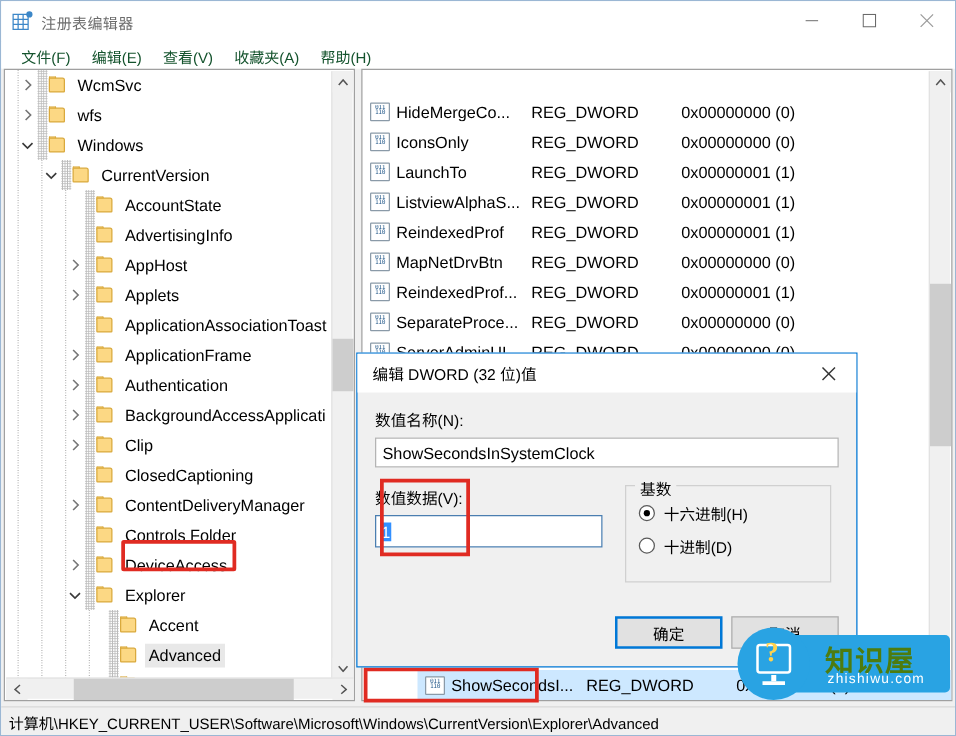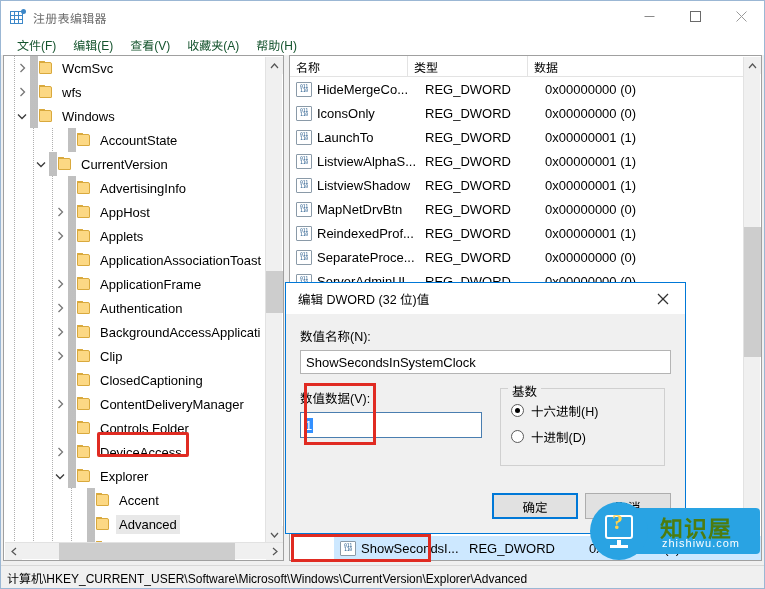--- a/index.html
+++ b/index.html
@@ -385,45 +385,45 @@
             <span class="dots"></span>
             <span class="folder">
               <span class="tab"></span>
               <span class="back"></span>
             </span>
             <span class="label-box">Windows</span>
           </div>
           <div class="tree-node">
             <div class="vline" style="left: 10px;"></div>
             <div class="vline" style="left: 29px;"></div>
-            <div class="vline" style="left: 48px;"></div>
-            <span style="flex: 0 0 auto; display: inline-block; width: 48px; height: 24px;"></span>
-            <span class="chev"></span>
-            <span class="dots"></span>
-            <span class="folder">
-              <span class="tab"></span>
-              <span class="back"></span>
-            </span>
-            <span class="label-box">AccountState</span>
-          </div>
-          <div class="tree-node">
-            <div class="vline" style="left: 10px;"></div>
-            <div class="vline" style="left: 29px;"></div>
             <span style="flex: 0 0 auto; display: inline-block; width: 29px; height: 24px;"></span>
             <span class="chev">
               <svg width="10" height="7" viewBox="0 0 10 7">
                 <polyline points="1,1.5 5,5.5 9,1.5" fill="none" stroke="#3a3a3a" stroke-width="1.3"></polyline>
               </svg>
             </span>
             <span class="dots"></span>
             <span class="folder">
               <span class="tab"></span>
               <span class="back"></span>
             </span>
             <span class="label-box">CurrentVersion</span>
+          </div>
+          <div class="tree-node">
+            <div class="vline" style="left: 10px;"></div>
+            <div class="vline" style="left: 29px;"></div>
+            <div class="vline" style="left: 48px;"></div>
+            <span style="flex: 0 0 auto; display: inline-block; width: 48px; height: 24px;"></span>
+            <span class="chev"></span>
+            <span class="dots"></span>
+            <span class="folder">
+              <span class="tab"></span>
+              <span class="back"></span>
+            </span>
+            <span class="label-box">AccountState</span>
           </div>
           <div class="tree-node">
             <div class="vline" style="left: 10px;"></div>
             <div class="vline" style="left: 29px;"></div>
             <div class="vline" style="left: 48px;"></div>
             <span style="flex: 0 0 auto; display: inline-block; width: 48px; height: 24px;"></span>
             <span class="chev"></span>
             <span class="dots"></span>
             <span class="folder">
               <span class="tab"></span>
@@ -694,25 +694,20 @@
         <div class="sb-thumb" style="left:54px;top:0;width:176px;height:17px;"></div>
         <div class="sb-arrow" style="position:absolute;right:0;top:0;">
           <svg width="6" height="9" viewBox="0 0 6 9">
               <polyline points="1,1 5,4.5 1,8" fill="none" stroke="#555" stroke-width="1.2"></polyline>
             </svg>
         </div>
       </div>
     </div>
 
     <div class="listpane">
-      <div class="list-header">
-        <div class="col" style="width:118px;">名称</div>
-        <div class="col" style="width:120px;">类型</div>
-        <div class="col" style="width:217px;border-right:none;">数据</div>
-      </div>
       <div class="list-rows" id="list-rows">
           <div class="list-row">
             <span class="reg-icon">
               <span class="bits">011<br>110</span>
             </span>
             <span class="cell-name">HideMergeCo...</span>
             <span class="cell-type">REG_DWORD</span>
             <span class="cell-data">0x00000000 (0)</span>
           </div>
           <div class="list-row">
@@ -736,21 +731,21 @@
               <span class="bits">011<br>110</span>
             </span>
             <span class="cell-name">ListviewAlphaS...</span>
             <span class="cell-type">REG_DWORD</span>
             <span class="cell-data">0x00000001 (1)</span>
           </div>
           <div class="list-row">
             <span class="reg-icon">
               <span class="bits">011<br>110</span>
             </span>
-            <span class="cell-name">ListviewShadow</span>
+            <span class="cell-name">ReindexedProf</span>
             <span class="cell-type">REG_DWORD</span>
             <span class="cell-data">0x00000001 (1)</span>
           </div>
           <div class="list-row">
             <span class="reg-icon">
               <span class="bits">011<br>110</span>
             </span>
             <span class="cell-name">MapNetDrvBtn</span>
             <span class="cell-type">REG_DWORD</span>
             <span class="cell-data">0x00000000 (0)</span>

